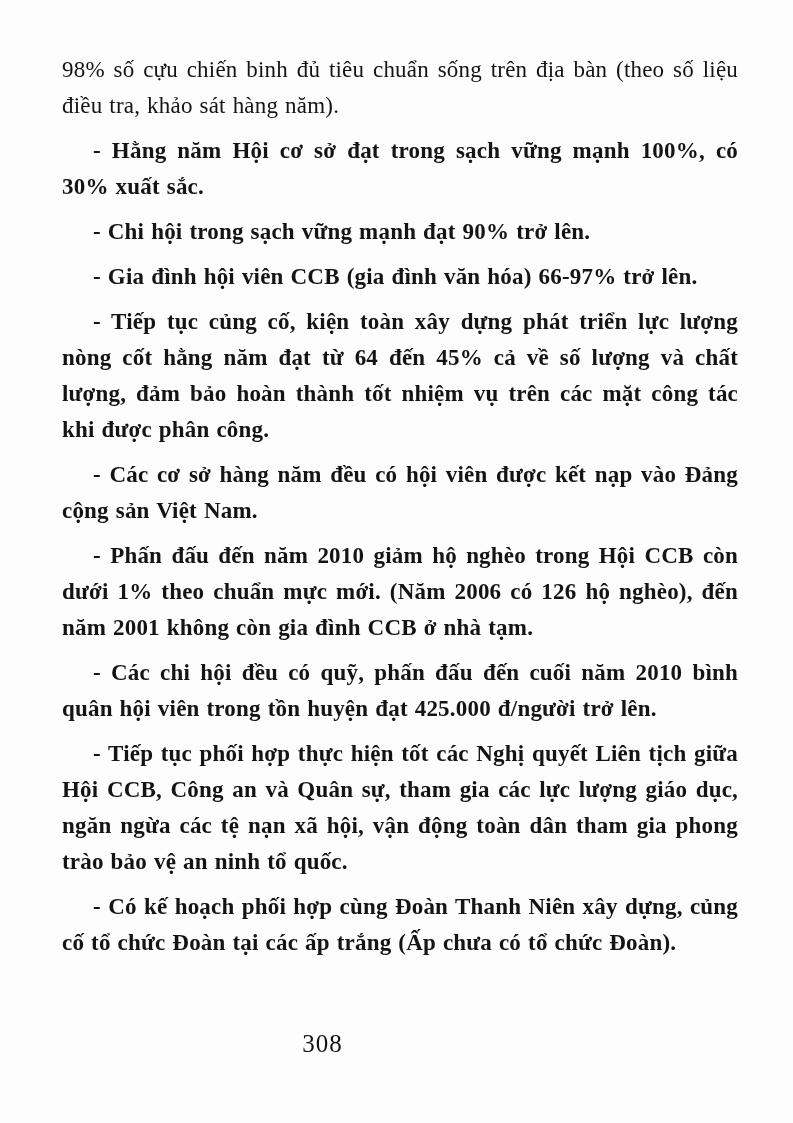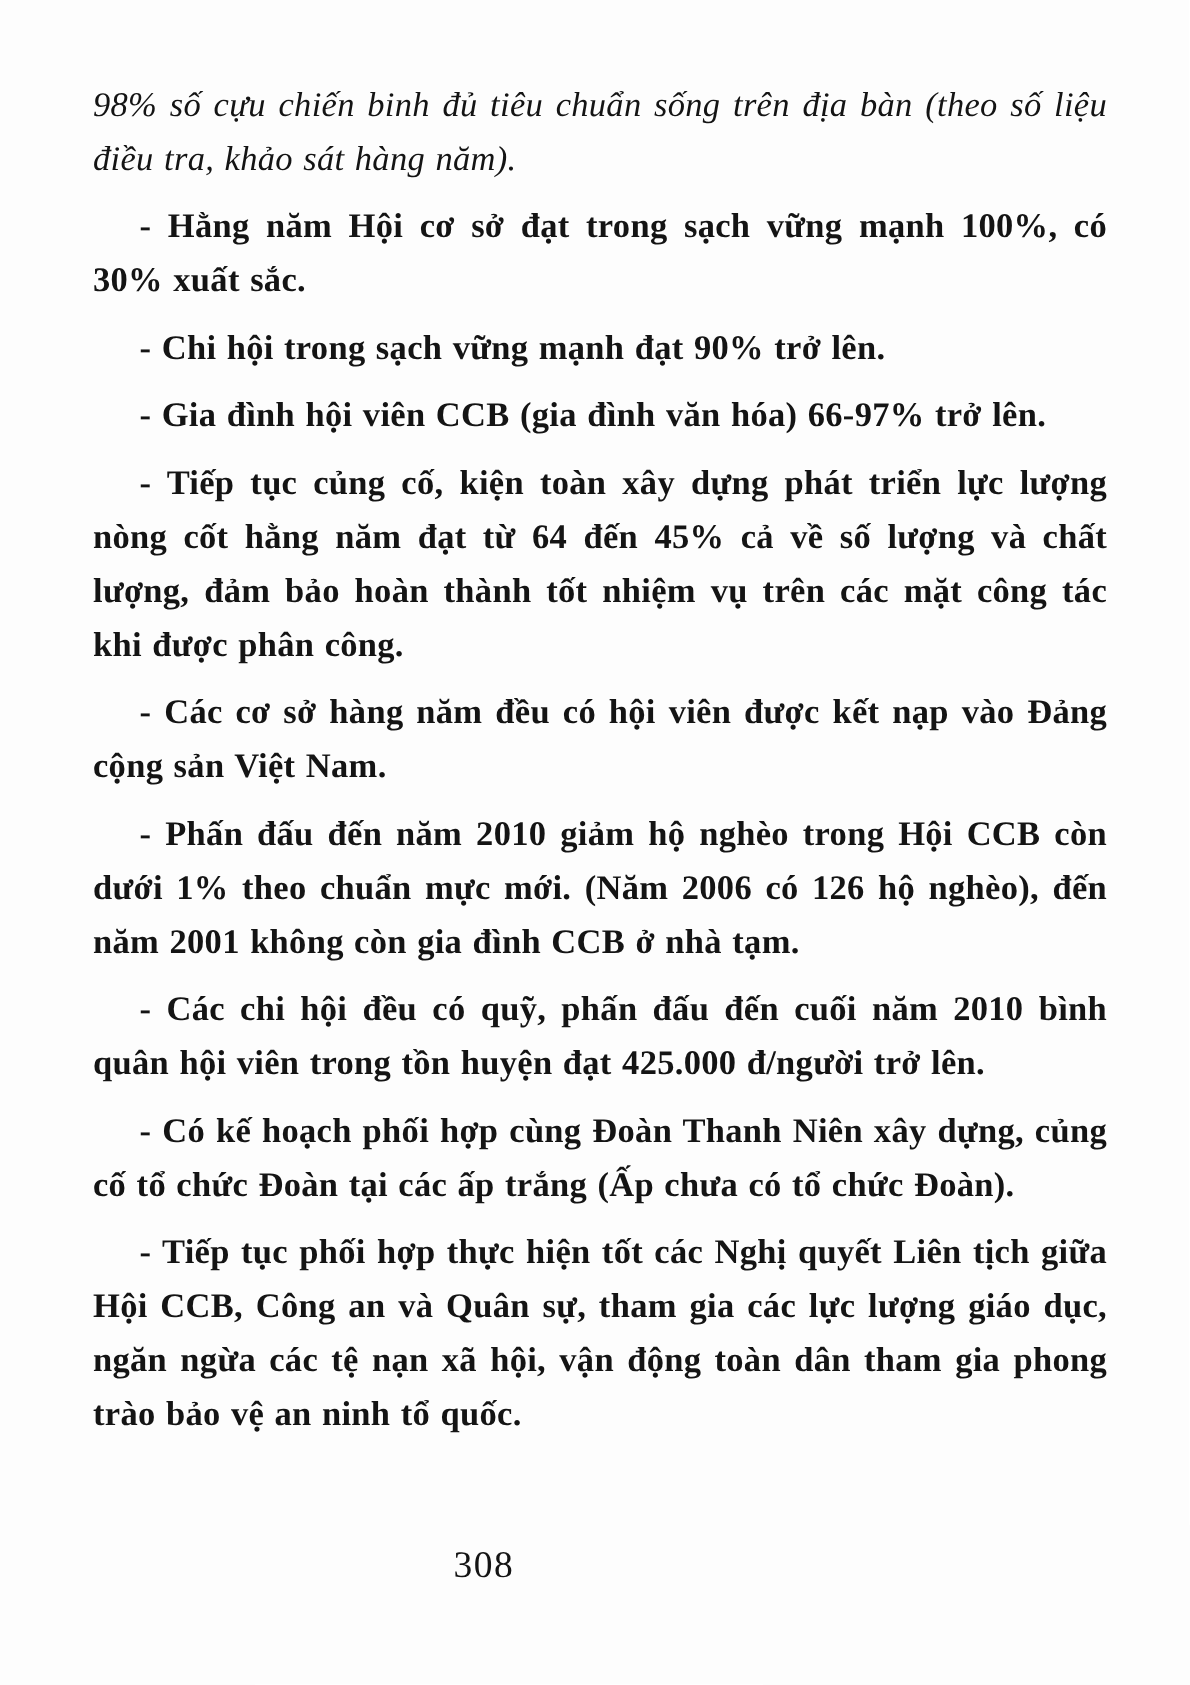--- a/index.html
+++ b/index.html
@@ -30,21 +30,20 @@
     text-align: justify;
     letter-spacing: 0.2px;
     word-spacing: 1px;
   }
   p.para.indent {
     text-indent: 31px;
     font-weight: bold;
   }
   p.para.cont {
     text-indent: 0;
-    font-style: italic;
   }
   .page-number {
     position: absolute;
     left: 0;
     width: 645px;
     top: 1030px;
     text-align: center;
     font-size: 25px;
     letter-spacing: 1px;
     color: #141414;
@@ -56,17 +55,17 @@
 <div class="page">
   <div class="content">
     <p class="para cont">98% số cựu chiến binh đủ tiêu chuẩn sống trên địa bàn (theo số liệu điều tra, khảo sát hàng năm).</p>
     <p class="para indent">- Hằng năm Hội cơ sở đạt trong sạch vững mạnh 100%, có 30% xuất sắc.</p>
     <p class="para indent">- Chi hội trong sạch vững mạnh đạt 90% trở lên.</p>
     <p class="para indent">- Gia đình hội viên CCB (gia đình văn hóa) 66-97% trở lên.</p>
     <p class="para indent">- Tiếp tục củng cố, kiện toàn xây dựng phát triển lực lượng nòng cốt hằng năm đạt từ 64 đến 45% cả về số lượng và chất lượng, đảm bảo hoàn thành tốt nhiệm vụ trên các mặt công tác khi được phân công.</p>
     <p class="para indent">- Các cơ sở hàng năm đều có hội viên được kết nạp vào Đảng cộng sản Việt Nam.</p>
     <p class="para indent">- Phấn đấu đến năm 2010 giảm hộ nghèo trong Hội CCB còn dưới 1% theo chuẩn mực mới. (Năm 2006 có 126 hộ nghèo), đến năm 2001 không còn gia đình CCB ở nhà tạm.</p>
     <p class="para indent">- Các chi hội đều có quỹ, phấn đấu đến cuối năm 2010 bình quân hội viên trong tồn huyện đạt 425.000 đ/người trở lên.</p>
+    <p class="para indent">- Tiếp tục phối hợp thực hiện tốt các Nghị quyết Liên tịch giữa Hội CCB, Công an và Quân sự, tham gia các lực lượng giáo dục, ngăn ngừa các tệ nạn xã hội, vận động toàn dân tham gia phong trào bảo vệ an ninh tổ quốc.</p>
     <p class="para indent">- Có kế hoạch phối hợp cùng Đoàn Thanh Niên xây dựng, củng cố tổ chức Đoàn tại các ấp trắng (Ấp chưa có tổ chức Đoàn).</p>
-    <p class="para indent">- Tiếp tục phối hợp thực hiện tốt các Nghị quyết Liên tịch giữa Hội CCB, Công an và Quân sự, tham gia các lực lượng giáo dục, ngăn ngừa các tệ nạn xã hội, vận động toàn dân tham gia phong trào bảo vệ an ninh tổ quốc.</p>
   </div>
   <div class="page-number">308</div>
 </div>
 
 </body></html>

